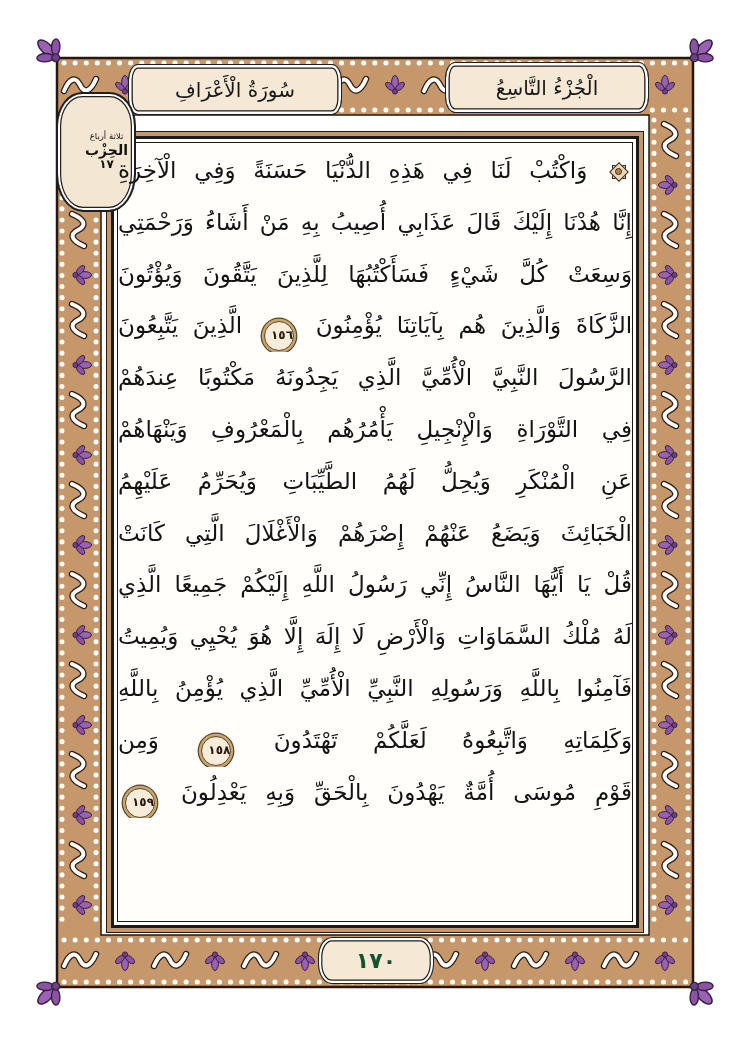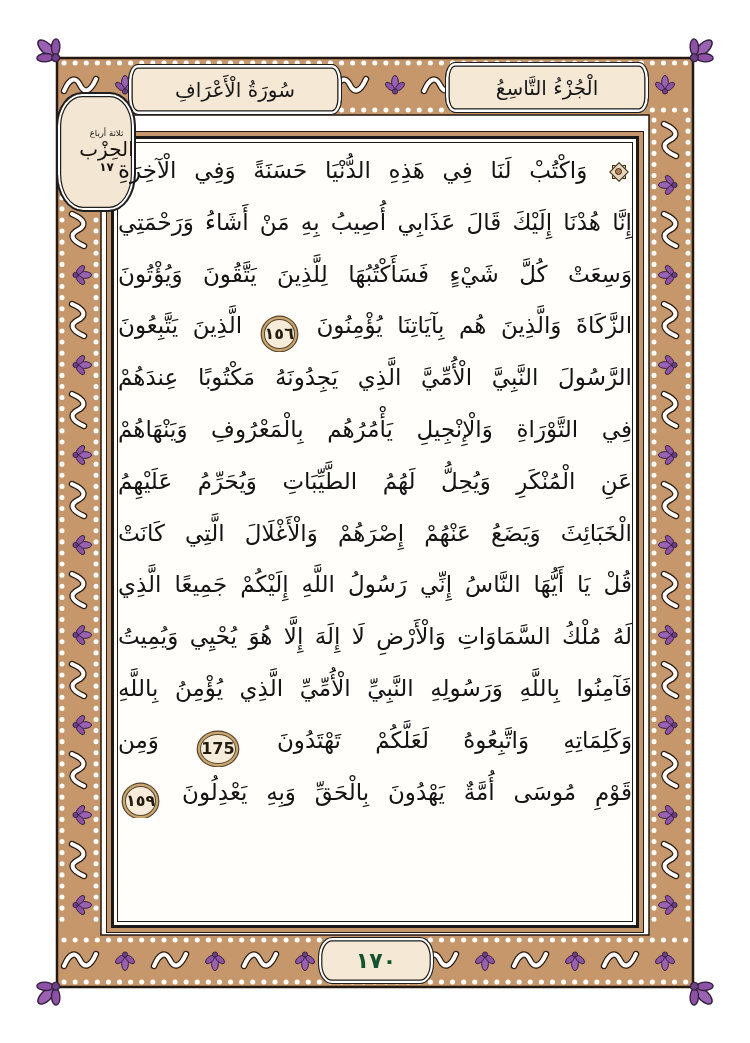--- a/index.html
+++ b/index.html
@@ -24,39 +24,39 @@
   .cartouche.juz{left:445px;top:62px;width:202px;height:49px;}
 
   
   .hizb{position:absolute;left:56px;top:92px;width:55px;height:116px;z-index:2;
         background:#f3e7d4;border:2px solid #1f1f1f;
         border-radius:26px 26px 27px 27px/34px 34px 38px 38px;
         box-shadow:inset 0 0 0 2px #ffffff, inset 0 0 0 3.2px #1f1f1f;
         display:flex;flex-direction:column;align-items:center;justify-content:center;
         color:#17120c;text-align:center;line-height:1.15;padding-left:21px;}
   .hizb .frac{font-size:8.5px;}
-  .hizb .word{font-size:20px;font-weight:normal;}
+  .hizb .word{font-size:14px;font-weight:bold;}
   .hizb .num{font-size:12px;font-weight:bold;}
 
   
   .pagenum{position:absolute;left:318px;top:937px;width:114px;height:45px;z-index:2;
            background:#f5e9d5;border:1.8px solid #1d1d1d;border-radius:14px/20px;
            box-shadow:inset 0 0 0 2.2px #ffffff, inset 0 0 0 3.4px #1d1d1d;
            display:flex;align-items:center;justify-content:center;
            font-size:22px;font-weight:bold;color:#14532d;}
 
   
   .lines{position:absolute;left:118px;top:145px;width:514px;height:778px;z-index:2;
          direction:rtl;color:#141414;}
   .qline{height:51.8px;line-height:51.8px;font-size:23px;white-space:normal;overflow:hidden;
          text-align:justify;text-align-last:justify;text-justify:inter-word;}
 
   
   .ayah{display:inline-block;min-width:28px;height:28px;line-height:27px;border-radius:50%;
-        background:#f6ecd9;color:#241b10;font-size:16px;font-weight:bold;text-align:center;
+        background:#f6ecd9;color:#241b10;font-size:12px;font-weight:bold;text-align:center;
         border:1.3px solid #59452a;box-shadow:0 0 0 2.2px #c9a670, 0 0 0 3.4px #59452a;
         margin:0 7px;vertical-align:-6px;}
 
   
   .rub{position:relative;display:inline-block;width:17px;height:17px;margin:0 5px;vertical-align:-2px;}
   .rub::before,.rub::after{content:"";position:absolute;inset:1.5px;background:#e8d6bb;
         border:1.5px solid #3a2a18;box-sizing:border-box;}
   .rub::after{transform:rotate(45deg);}
   .rub i{position:absolute;inset:5px;border-radius:50%;background:#b3834f;border:1px solid #3a2a18;z-index:1;}
 </style>
@@ -185,21 +185,21 @@
       <div class="qline"><span>إِنَّا هُدْنَا إِلَيْكَ قَالَ عَذَابِي أُصِيبُ بِهِ مَنْ أَشَاءُ وَرَحْمَتِي</span> </div>
       <div class="qline"><span>وَسِعَتْ كُلَّ شَيْءٍ فَسَأَكْتُبُهَا لِلَّذِينَ يَتَّقُونَ وَيُؤْتُونَ</span> </div>
       <div class="qline"><span>الزَّكَاةَ وَالَّذِينَ هُم بِآيَاتِنَا يُؤْمِنُونَ</span> <span class="ayah">١٥٦</span> <span>الَّذِينَ يَتَّبِعُونَ</span> </div>
       <div class="qline"><span>الرَّسُولَ النَّبِيَّ الْأُمِّيَّ الَّذِي يَجِدُونَهُ مَكْتُوبًا عِندَهُمْ</span> </div>
       <div class="qline"><span>فِي التَّوْرَاةِ وَالْإِنْجِيلِ يَأْمُرُهُم بِالْمَعْرُوفِ وَيَنْهَاهُمْ</span> </div>
       <div class="qline"><span>عَنِ الْمُنْكَرِ وَيُحِلُّ لَهُمُ الطَّيِّبَاتِ وَيُحَرِّمُ عَلَيْهِمُ</span> </div>
       <div class="qline"><span>الْخَبَائِثَ وَيَضَعُ عَنْهُمْ إِصْرَهُمْ وَالْأَغْلَالَ الَّتِي كَانَتْ</span> </div>
       <div class="qline"><span>قُلْ يَا أَيُّهَا النَّاسُ إِنِّي رَسُولُ اللَّهِ إِلَيْكُمْ جَمِيعًا الَّذِي</span> </div>
       <div class="qline"><span>لَهُ مُلْكُ السَّمَاوَاتِ وَالْأَرْضِ لَا إِلَهَ إِلَّا هُوَ يُحْيِي وَيُمِيتُ</span> </div>
       <div class="qline"><span>فَآمِنُوا بِاللَّهِ وَرَسُولِهِ النَّبِيِّ الْأُمِّيِّ الَّذِي يُؤْمِنُ بِاللَّهِ</span> </div>
-      <div class="qline"><span>وَكَلِمَاتِهِ وَاتَّبِعُوهُ لَعَلَّكُمْ تَهْتَدُونَ</span> <span class="ayah">175</span> <span>وَمِن</span> </div>
+      <div class="qline"><span>وَكَلِمَاتِهِ وَاتَّبِعُوهُ لَعَلَّكُمْ تَهْتَدُونَ</span> <span class="ayah">١٥٨</span> <span>وَمِن</span> </div>
       <div class="qline"><span>قَوْمِ مُوسَى أُمَّةٌ يَهْدُونَ بِالْحَقِّ وَبِهِ يَعْدِلُونَ</span> <span class="ayah">١٥٩</span> </div>
     </div>
 
   <div class="pagenum">
     <span>١٧٠</span>
   </div>
 
 </div>
 
 </body></html>

